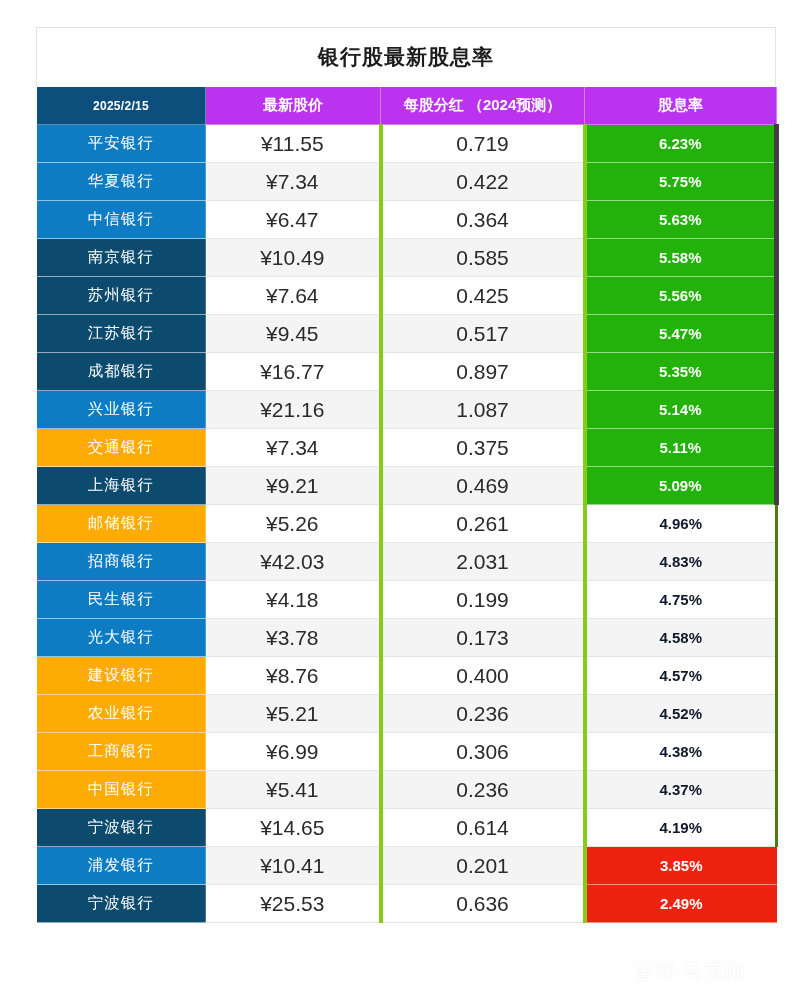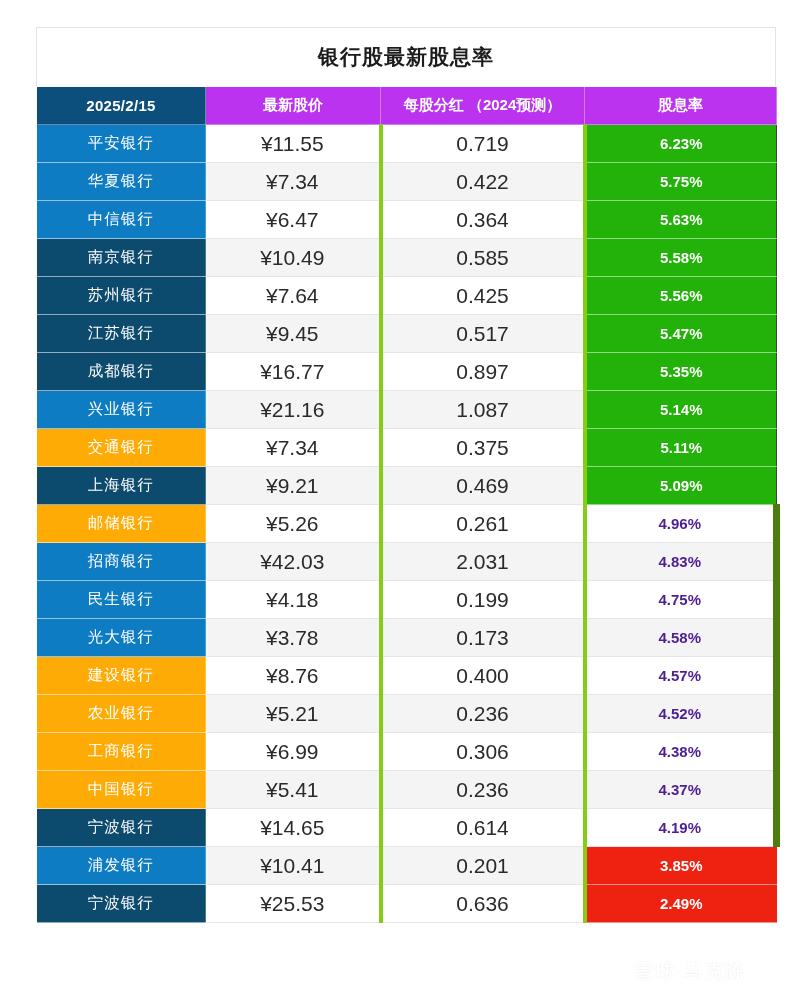--- a/index.html
+++ b/index.html
@@ -69,21 +69,21 @@
     text-align: center;
     vertical-align: middle;
     padding: 0;
     box-sizing: border-box;
     border: 1px solid rgba(255,255,255,0.35);
     white-space: nowrap;
   }
   th.h-date {
     background: #0d4f7c;
     color: #ffffff;
-    font-size: 15px;
+    font-size: 12px;
     letter-spacing: 0.3px;
   }
   th.h-col {
     background: #bb33ee;
     color: #ffffff;
     font-size: 15px;
   }
 
   
   tbody td {
@@ -110,29 +110,29 @@
   td.num {
     color: #2a2a2a;
     font-size: 21px;
     border-right: 4px solid #84cc16;
     border-bottom: 1px solid #e6e6e6;
   }
 
   td.yield {
     font-weight: bold;
     font-size: 15px;
-    color: #4c1d95;
+    color: #0f172a;
     border-bottom: 1px solid #e6e6e6;
-    border-right: 7px solid #4d7c0f;
+    border-right: 3px solid #4d7c0f;
   }
   td.yield.green {
     background: #22b209;
     color: #ffffff;
     border-bottom: 1px solid rgba(255,255,255,0.5);
-    border-right: 1px solid #404040;
+    border-right: 5px solid #404040;
     margin-top: 24px;
   }
   td.yield.red {
     background: #ee2211;
     color: #ffffff;
     border-bottom: 1px solid rgba(255,255,255,0.5);
     border-right: 1px solid #ee2211;
   }
   td.yield.plain { background: transparent; }
 

